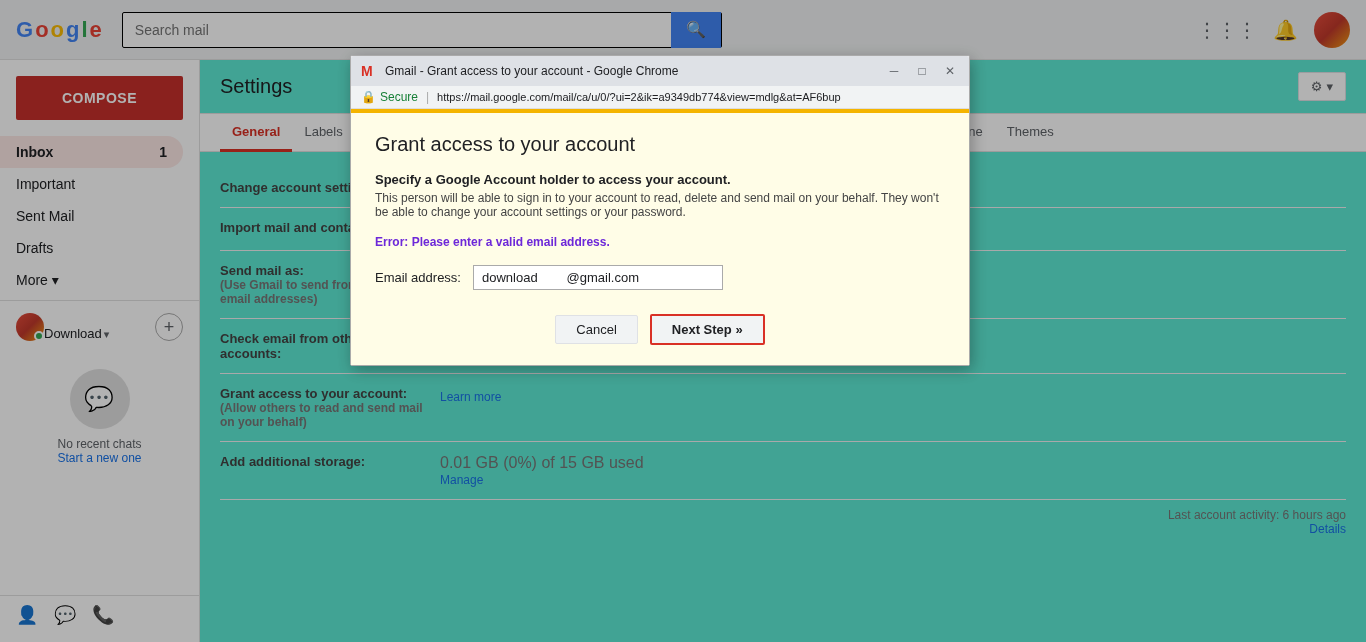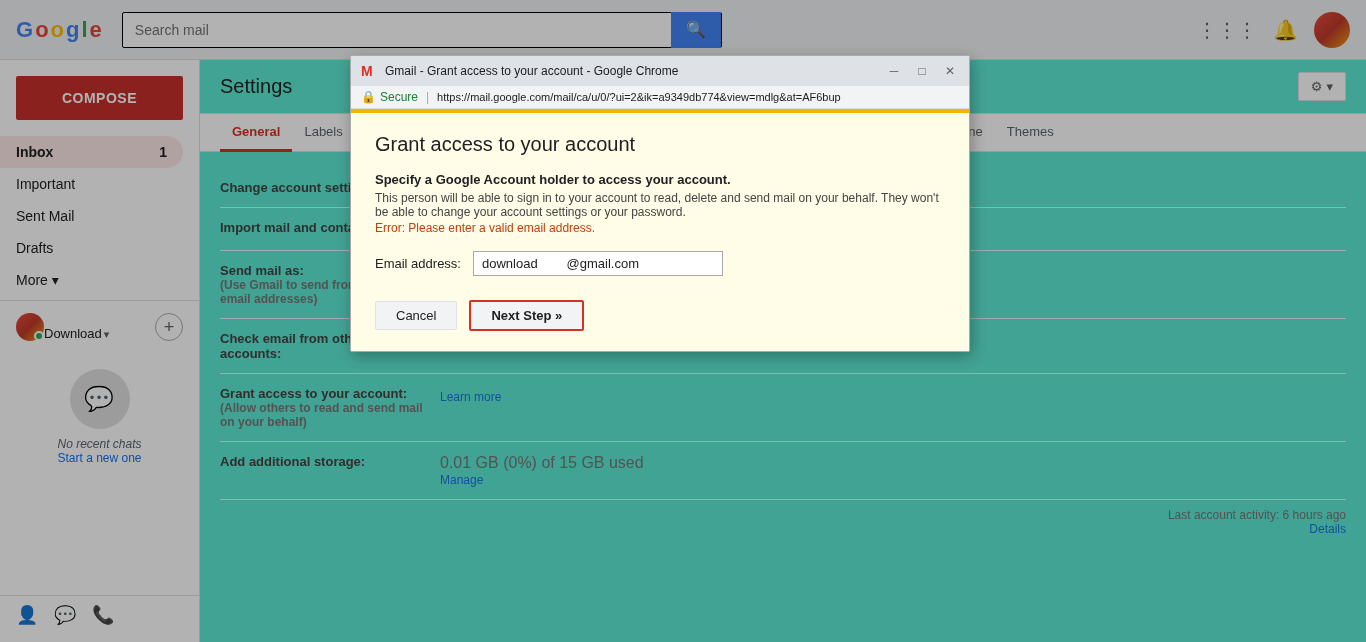--- a/index.html
+++ b/index.html
@@ -85,21 +85,21 @@
     }
 
     .no-chats-area {
       display: flex; flex-direction: column; align-items: center; padding: 20px 8px;
       color: #5f6368;
     }
     .chat-bubble-icon {
       width: 60px; height: 60px; background: #e0e0e0; border-radius: 50%;
       display: flex; align-items: center; justify-content: center; margin-bottom: 8px;
     }
-    .no-chats-text { font-size: 12px; text-align: center; font-style: italic; }
+    .no-chats-text { font-size: 12px; text-align: center; }
     .start-chat-link { color: #1a73e8; font-size: 12px; text-decoration: none; cursor: pointer; }
 
     .sidebar-bottom {
       margin-top: auto; padding: 8px 16px; border-top: 1px solid #e0e0e0;
       display: flex; gap: 16px; align-items: center;
     }
     .sidebar-bottom-icon { color: #5f6368; font-size: 18px; cursor: pointer; }
 
     
     .content-area { flex: 1; background: #5eead4; overflow-y: auto; display: flex; flex-direction: column; }
@@ -178,30 +178,30 @@
 
     
     .dialog-content {
       background: #fffde7; padding: 20px 24px;
       border-top: 4px solid #f4b400;
     }
     .dialog-title { font-size: 20px; font-weight: normal; color: #202124; margin-bottom: 16px; }
     .dialog-desc-block { margin-bottom: 12px; }
     .dialog-desc-main { font-size: 13px; font-weight: bold; color: #202124; }
     .dialog-desc-sub { font-size: 12px; color: #444; margin-top: 4px; }
-    .dialog-error { color: #c2410c; font-size: 12px; margin-top: 2px; }
+    .dialog-error { color: #6d28d9; font-size: 12px; margin-top: 16px; font-weight: bold; }
 
     .email-field-row { display: flex; align-items: center; gap: 12px; margin: 16px 0 24px; }
     .email-field-label { font-size: 13px; color: #202124; }
     .email-field-input {
       border: 1px solid #aaa; padding: 4px 8px; font-size: 13px; width: 250px;
       outline: none; color: #202124; background: #fff;
     }
 
-    .dialog-buttons { display: flex; align-items: center; gap: 12px; }
+    .dialog-buttons { display: flex; align-items: center; gap: 12px; justify-content: center; }
     .cancel-btn {
       background: #f1f3f4; border: 1px solid #dfe1e5; padding: 6px 20px;
       font-size: 13px; cursor: pointer; color: #202124; border-radius: 2px;
     }
     .next-step-btn {
       background: #f1f3f4; border: 2px solid #d93025; padding: 6px 20px;
       font-size: 13px; cursor: pointer; color: #202124; border-radius: 2px; font-weight: bold;
     }
 
     

